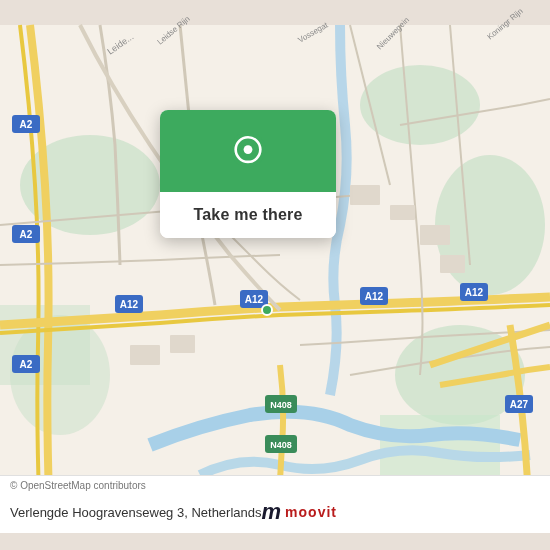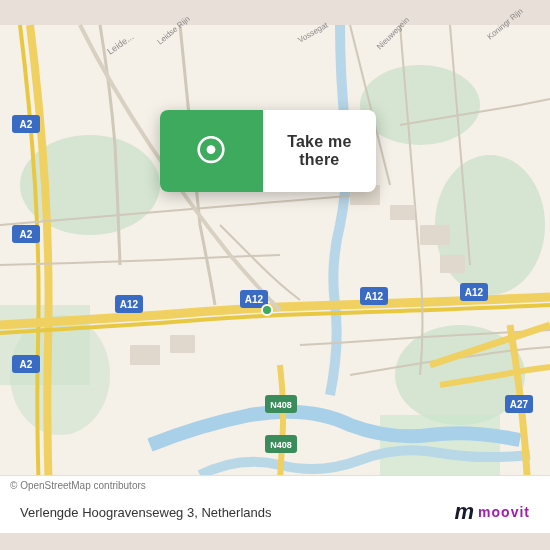--- a/index.html
+++ b/index.html
@@ -24,25 +24,26 @@
       position: absolute;
       top: 0; left: 0;
       width: 100%; height: 100%;
     }
 
     
     #popup-card {
       position: absolute;
       top: 110px;
       left: 160px;
-      width: 216px;
+      width: 176px;
       background: white;
       border-radius: 8px;
       box-shadow: 0 4px 16px rgba(0,0,0,0.25);
       display: flex;
+      flex-direction: column;
       align-items: center;
       overflow: hidden;
       z-index: 10;
     }
 
     #popup-top {
       background: #3daa5e;
       width: 100%;
       display: flex;
       justify-content: center;
@@ -123,22 +124,21 @@
     #copyright-row {
       font-size: 10px;
       color: #777;
       padding: 4px 10px 2px;
       border-top: 1px solid #e0e0e0;
     }
 
     #address-row {
       display: flex;
       align-items: center;
-      justify-content: space-between;
-      padding: 6px 20px 8px;
+      padding: 6px 10px 8px;
     }
   </style>
 </head>
 <body>
 
 <div id="map-container">
 
   <svg id="map-svg" viewBox="0 0 550 500" xmlns="http://www.w3.org/2000/svg">
 
     <rect width="550" height="500" fill="#f5f0e8"></rect>
@@ -239,18 +239,18 @@
   </div>
 
   <div id="bottom-info">
     <div id="copyright-row">
       <span>© OpenStreetMap contributors</span>
     </div>
     <div id="address-row">
       <span id="address-text">Verlengde Hoogravenseweg 3, Netherlands</span>
       <div id="moovit-logo">
         <span class="moovit-m" style="font-family: Arial Black, sans-serif; font-style: italic; font-weight: 900; font-size: 22px; color: #1a1a2e;">m</span>
-        <span class="moovit-text" style="font-family: Arial, sans-serif; font-weight: 700; font-size: 14px; color: #a21caf; letter-spacing: 1px; text-transform: lowercase;">moovit</span>
+        <span class="moovit-text" style="font-family: Arial, sans-serif; font-weight: 700; font-size: 14px; color: #b91c1c; letter-spacing: 1px; text-transform: lowercase;">moovit</span>
       </div>
     </div>
   </div>
 
 </div>
 
 </body></html>

